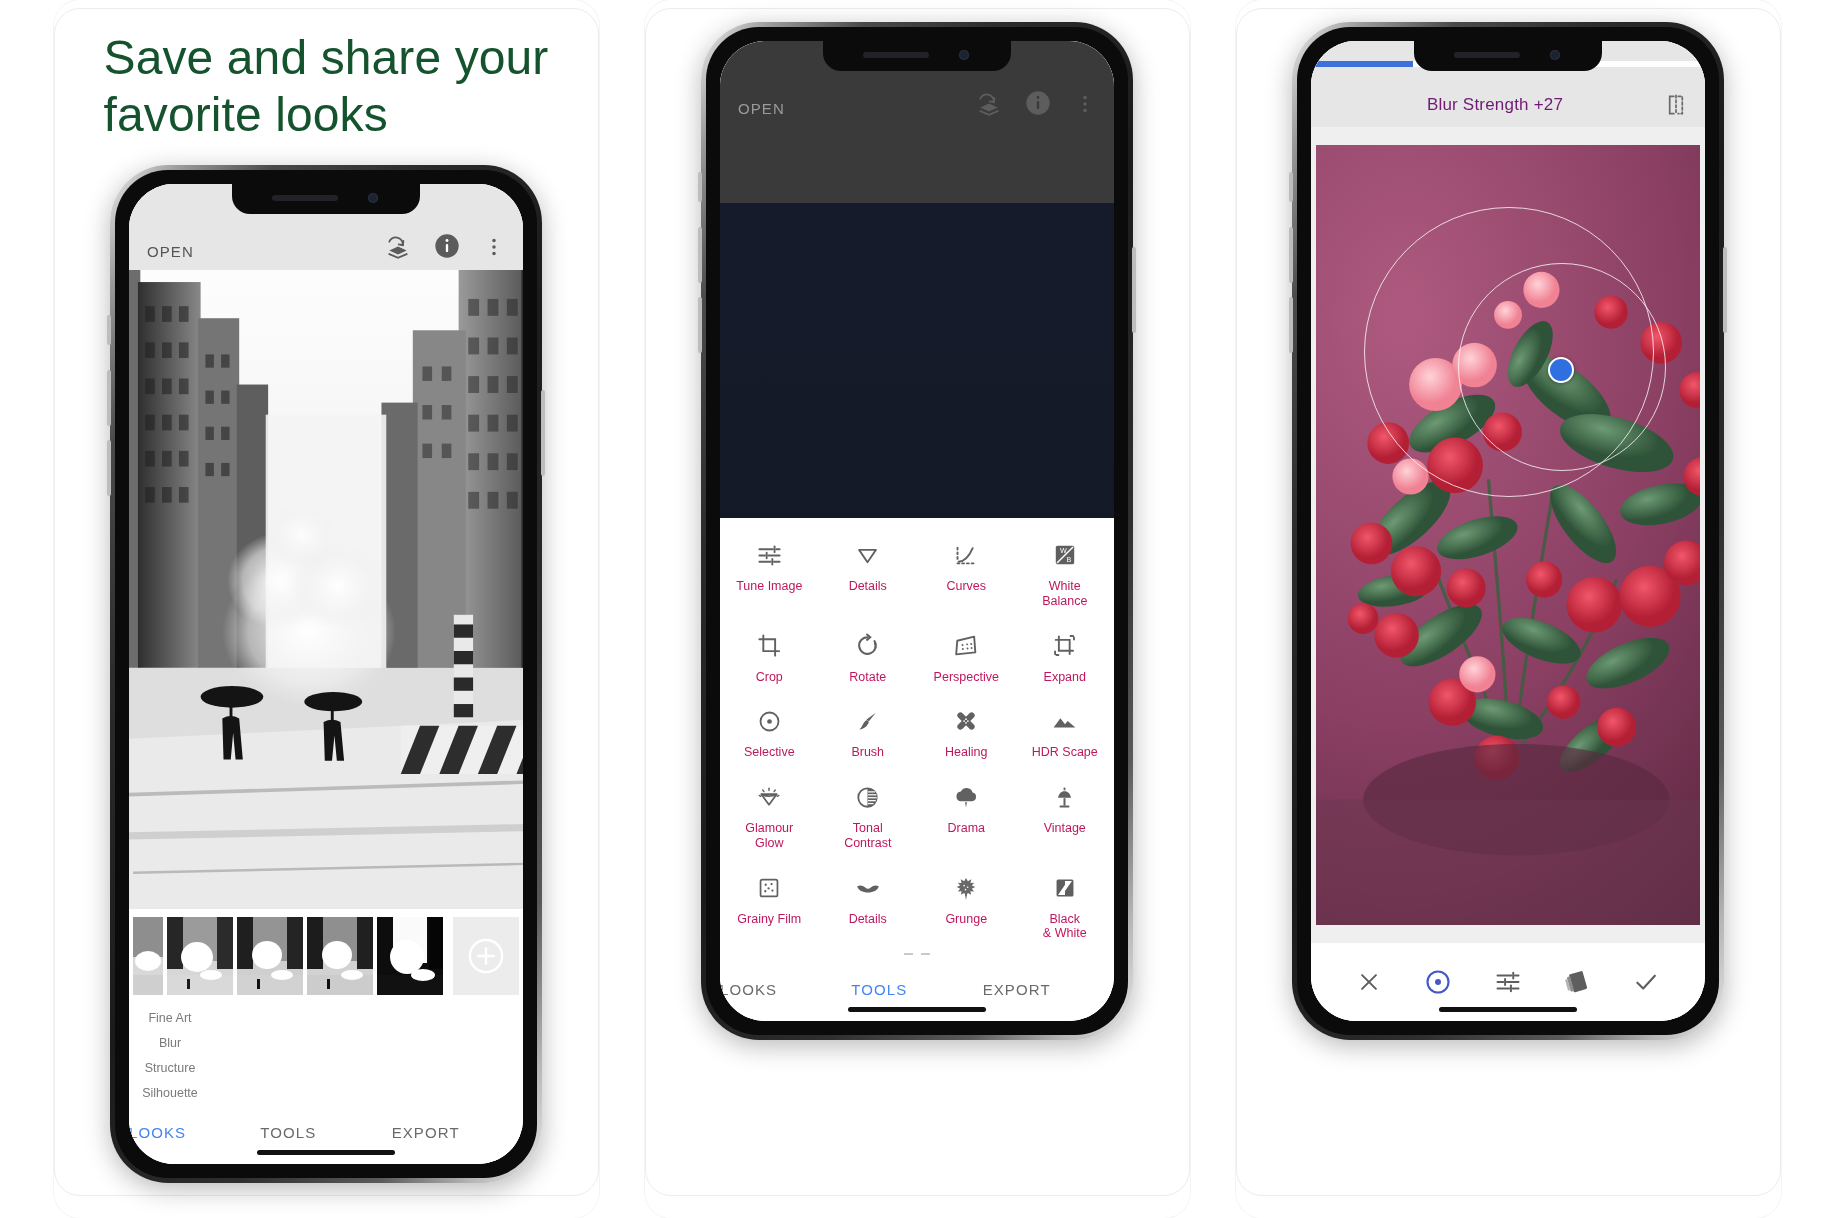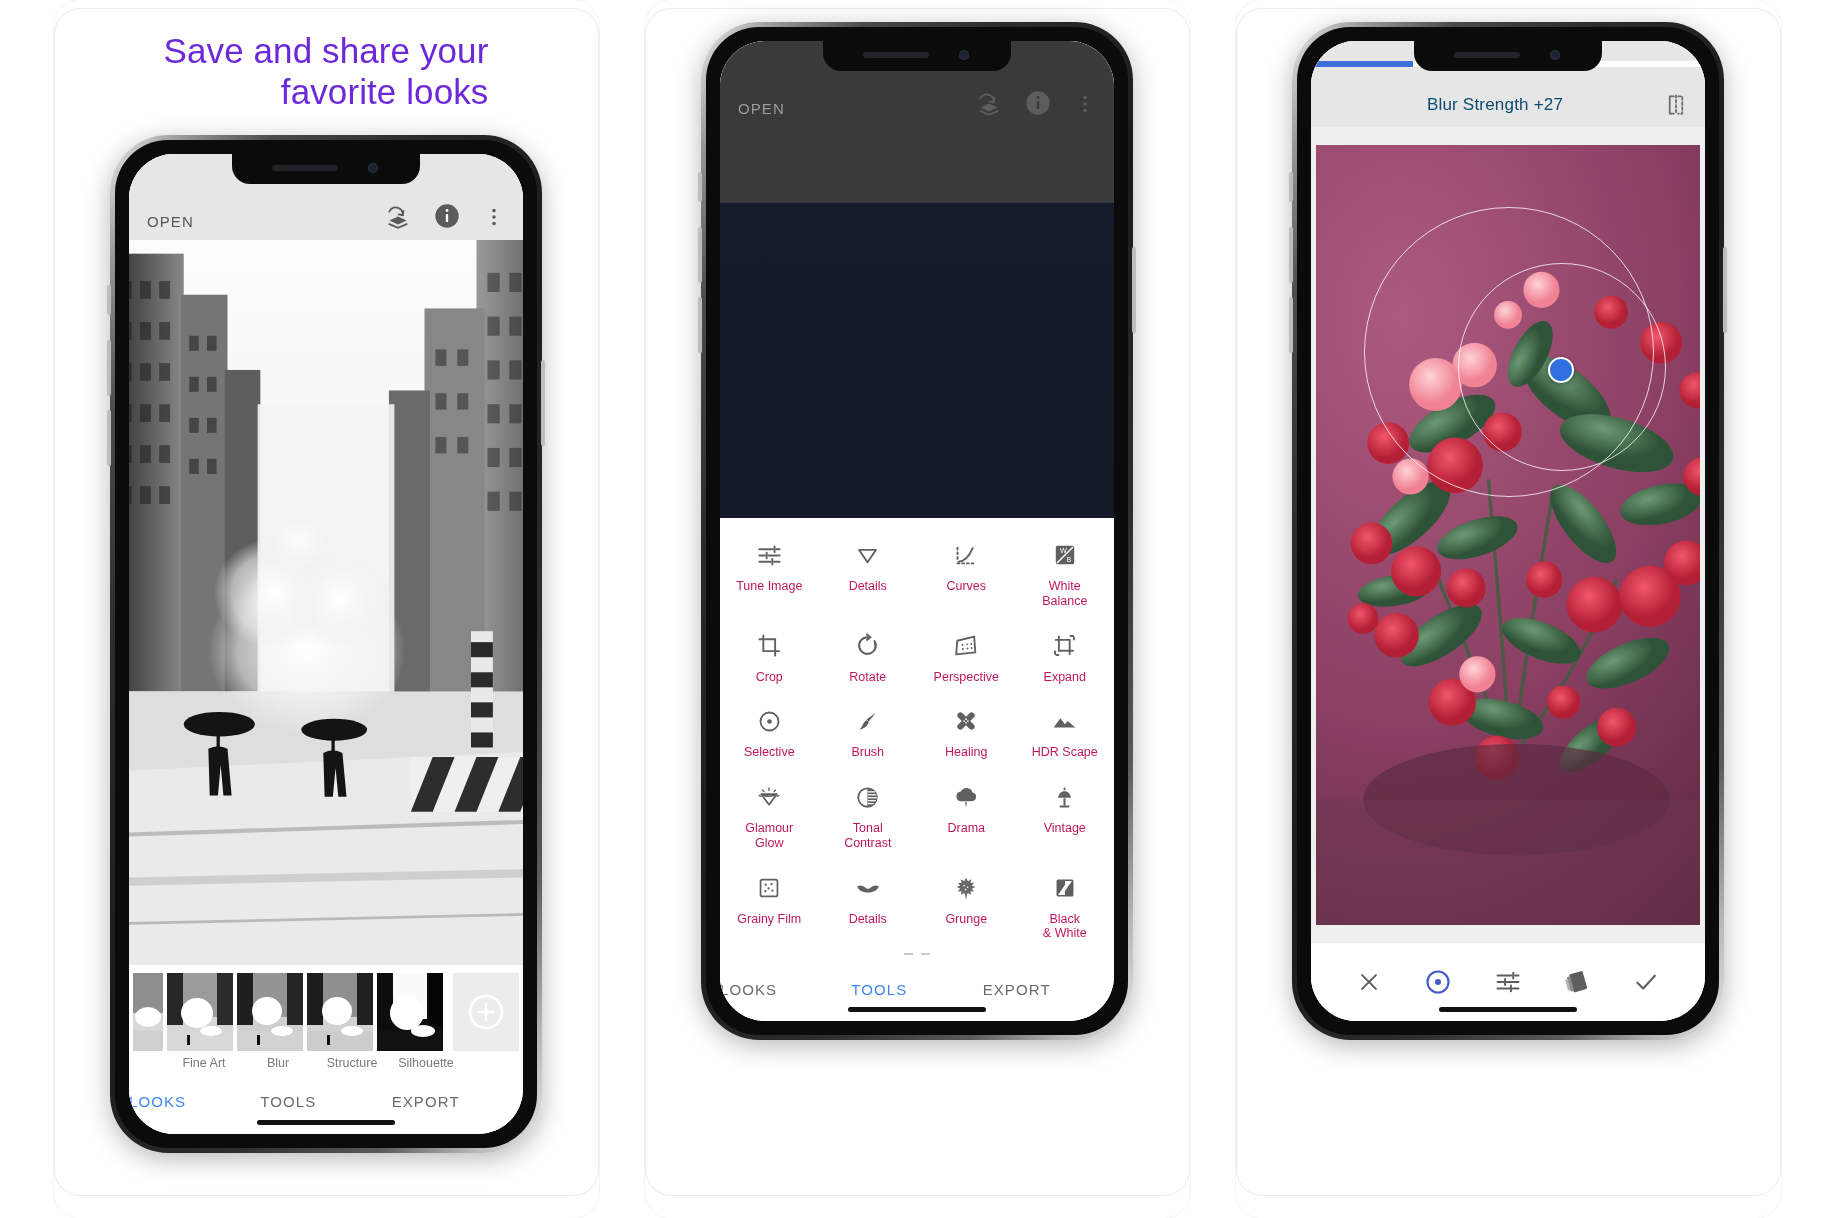--- a/index.html
+++ b/index.html
@@ -41,23 +41,23 @@
   }
   .card-inner-border{
     position:absolute; left:0; top:8px; right:0; bottom:22px;
     border-radius:26px;
     border:1px solid #ececec;
     pointer-events:none;
   }
 
   .headline {
     margin-top: 30px;
-    text-align: right;
-    color: #6d28d9;
-    font-size: 35px;
+    text-align: left;
+    color: #14532d;
+    font-size: 48px;
     font-weight: 400;
     line-height: 1.18;
     letter-spacing: 0.1px;
     white-space: pre-line;
   }
 
   
   .phone-wrap{
     margin-top: 22px;
     position: relative;
@@ -150,21 +150,21 @@
     width:66px; height:78px; flex:0 0 auto;
     position:relative; overflow:hidden; background:#888;
   }
   .thumb.first{ width:30px; }
   .add-btn{
     width:66px; height:78px; flex:0 0 auto;
     background:#ececec; display:flex; align-items:center; justify-content:center;
     margin-left:6px;
   }
   .thumb-labels{
-    display:flex; padding-left:6px; margin-top:5px; gap:4px;
+    display:flex; padding-left:6px; margin-top:5px; gap:11px;flex-direction:column;
   }
   .thumb-labels span{
     width:70px; text-align:center; font-size:12.5px; color:#7a7a7a;
     flex:0 0 auto;
   }
   .thumb-labels span.first{ width:30px; }
 
   .tabbar{
     height:64px; background:#fff; display:flex; align-items:center;
     flex:0 0 auto;
@@ -216,21 +216,21 @@
   .progress{
     position:absolute; left:0; top:20px; height:6px; width:100%;
     background:#ffffff;
   }
   .progress i{ display:block; height:100%; width:26%; background:#3f6fd8; }
   .p3-title-row{
     position:absolute; left:0; right:0; bottom:9px;
     display:flex; align-items:center; padding:0 16px;
   }
   .p3-title{
-    flex:1; text-align:center; font-size:17px; color:#0c4a6e; letter-spacing:.2px;
+    flex:1; text-align:center; font-size:17px; color:#701a75; letter-spacing:.2px;
   }
   .p3-photo{ flex:1; position:relative; background:#efefef; overflow:hidden;}
   .flower{
     position:absolute; left:5px; right:5px; top:18px; bottom:18px;
     overflow:hidden;
     background:
       radial-gradient(circle at 22% 18%, #a0486e 0%, rgba(160,72,110,0) 42%),
       radial-gradient(circle at 80% 70%, #7d3356 0%, rgba(125,51,86,0) 48%),
       linear-gradient(160deg,#9c4a72 0%,#8a3f63 38%,#6e2f4d 72%,#5c2741 100%);
   }

